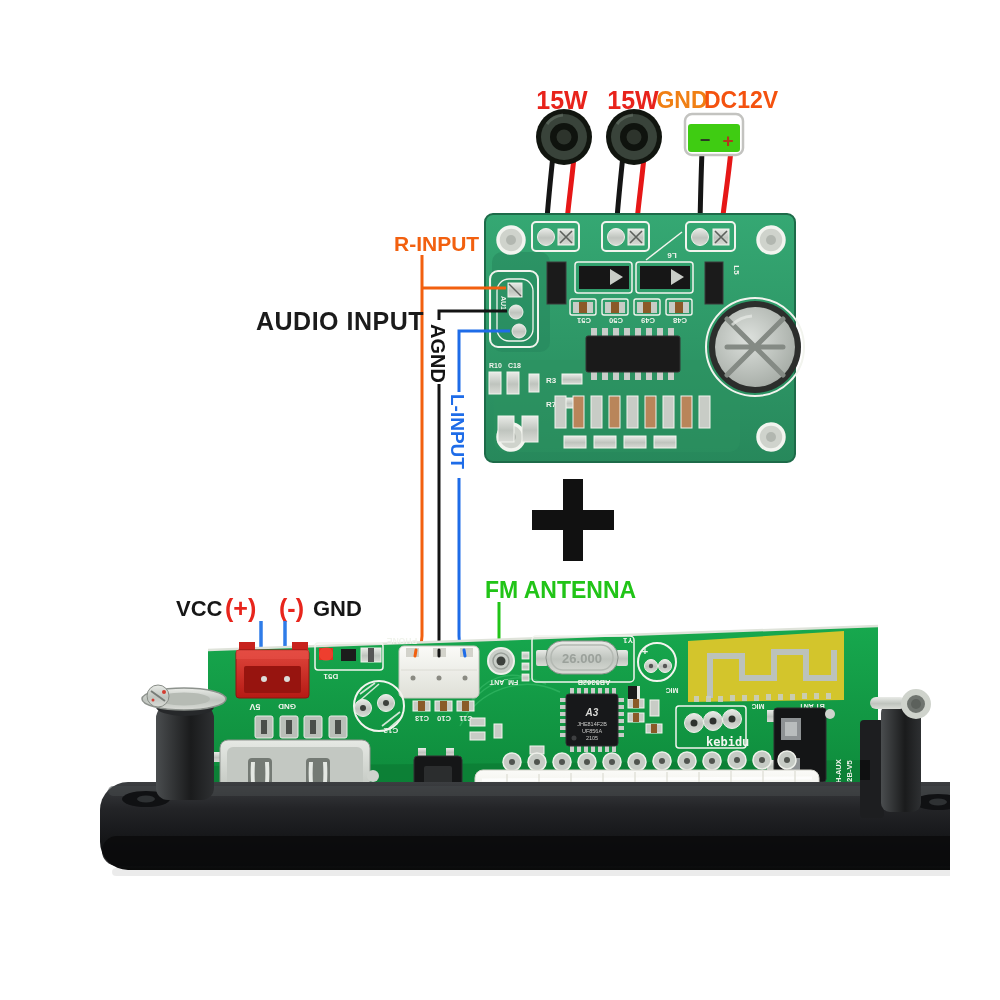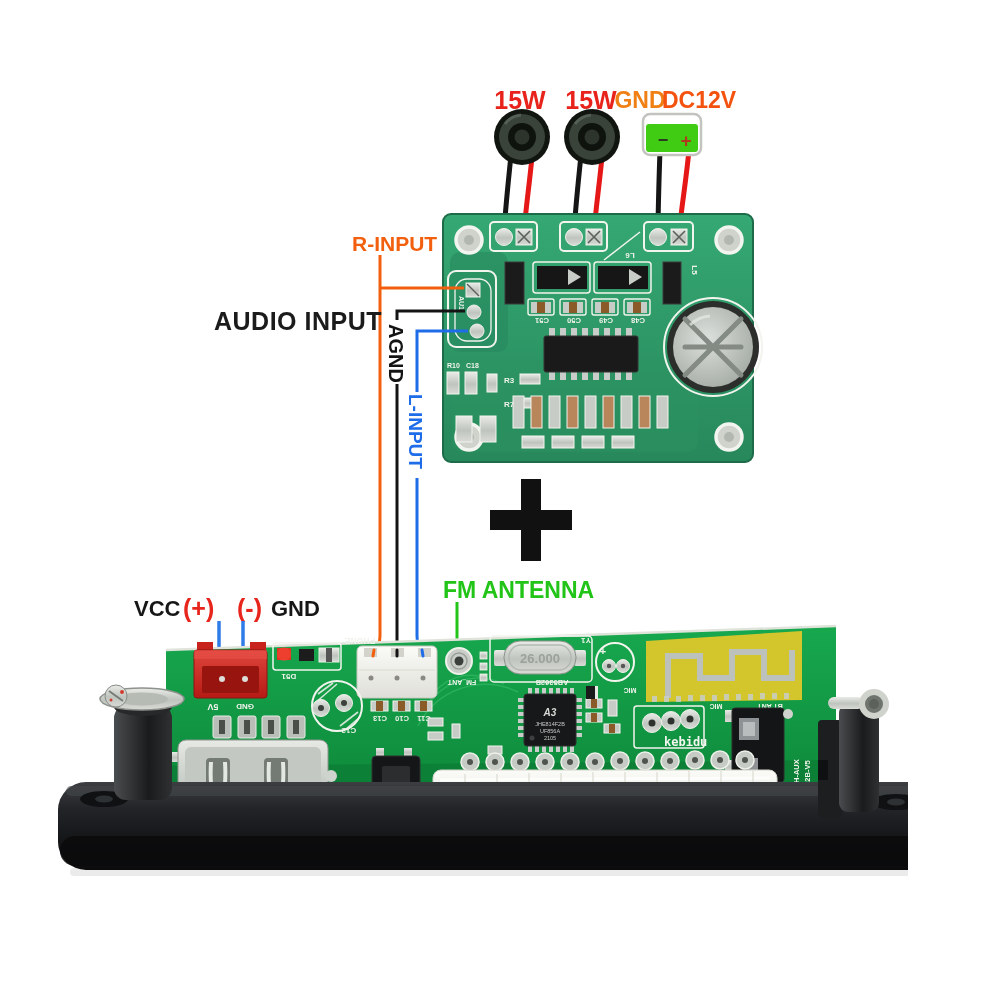--- a/index.html
+++ b/index.html
@@ -1,16 +1,16 @@
 <!DOCTYPE html>
 <html><head>
 <meta charset="utf-8">
 <style>
   html,body{margin:0;padding:0;background:#ffffff;}
-  .stage{position:relative;width:908px;height:1000px;background:#ffffff;overflow:hidden;}
+  .stage{position:relative;width:908px;height:1000px;background:#ffffff;overflow:hidden;padding-left:42px;}
   svg{display:block;}
   text{font-family:"Liberation Sans",sans-serif;}
   .b{font-weight:bold;}
   .silk{fill:#f0f3ec;font-weight:bold;font-family:"Liberation Sans",sans-serif;}
   .mono{font-family:"DejaVu Sans Mono",monospace;}
 </style>
 </head>
 <body>
 
 <div class="stage">

